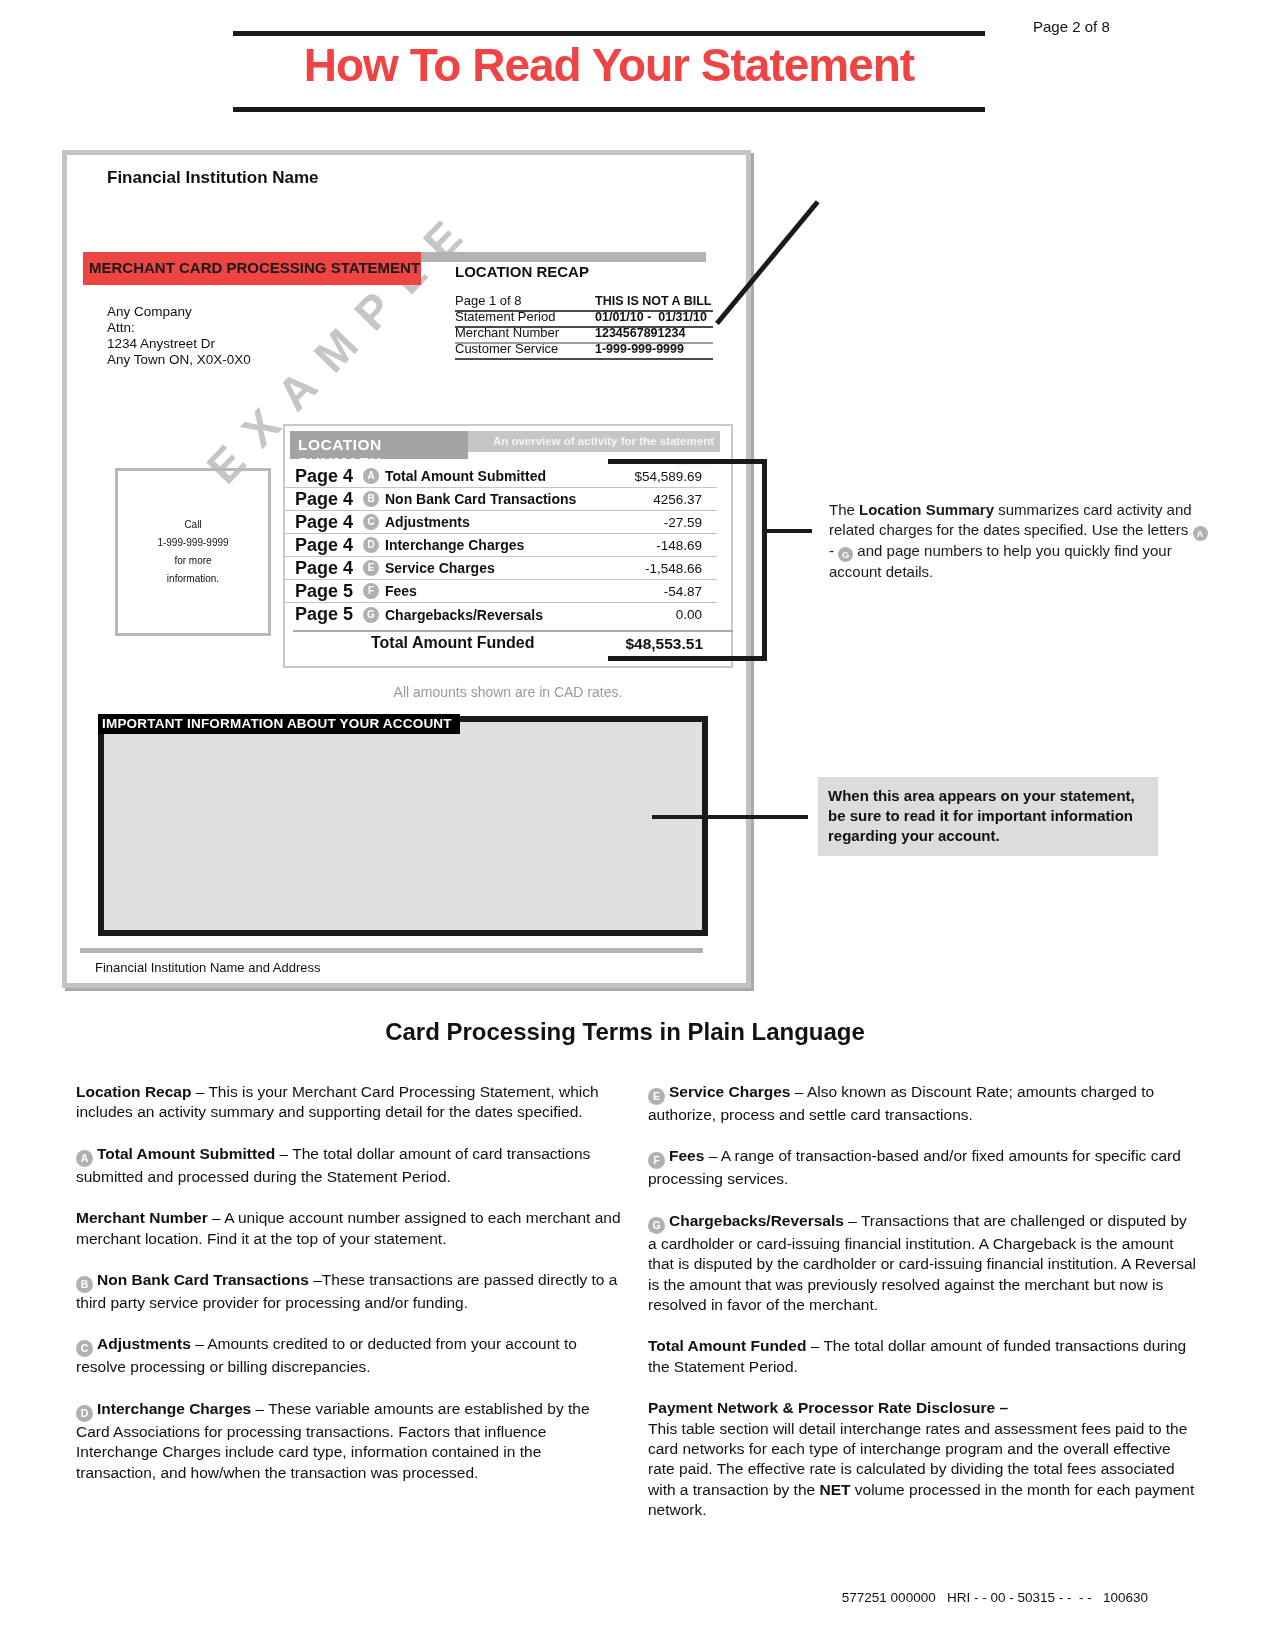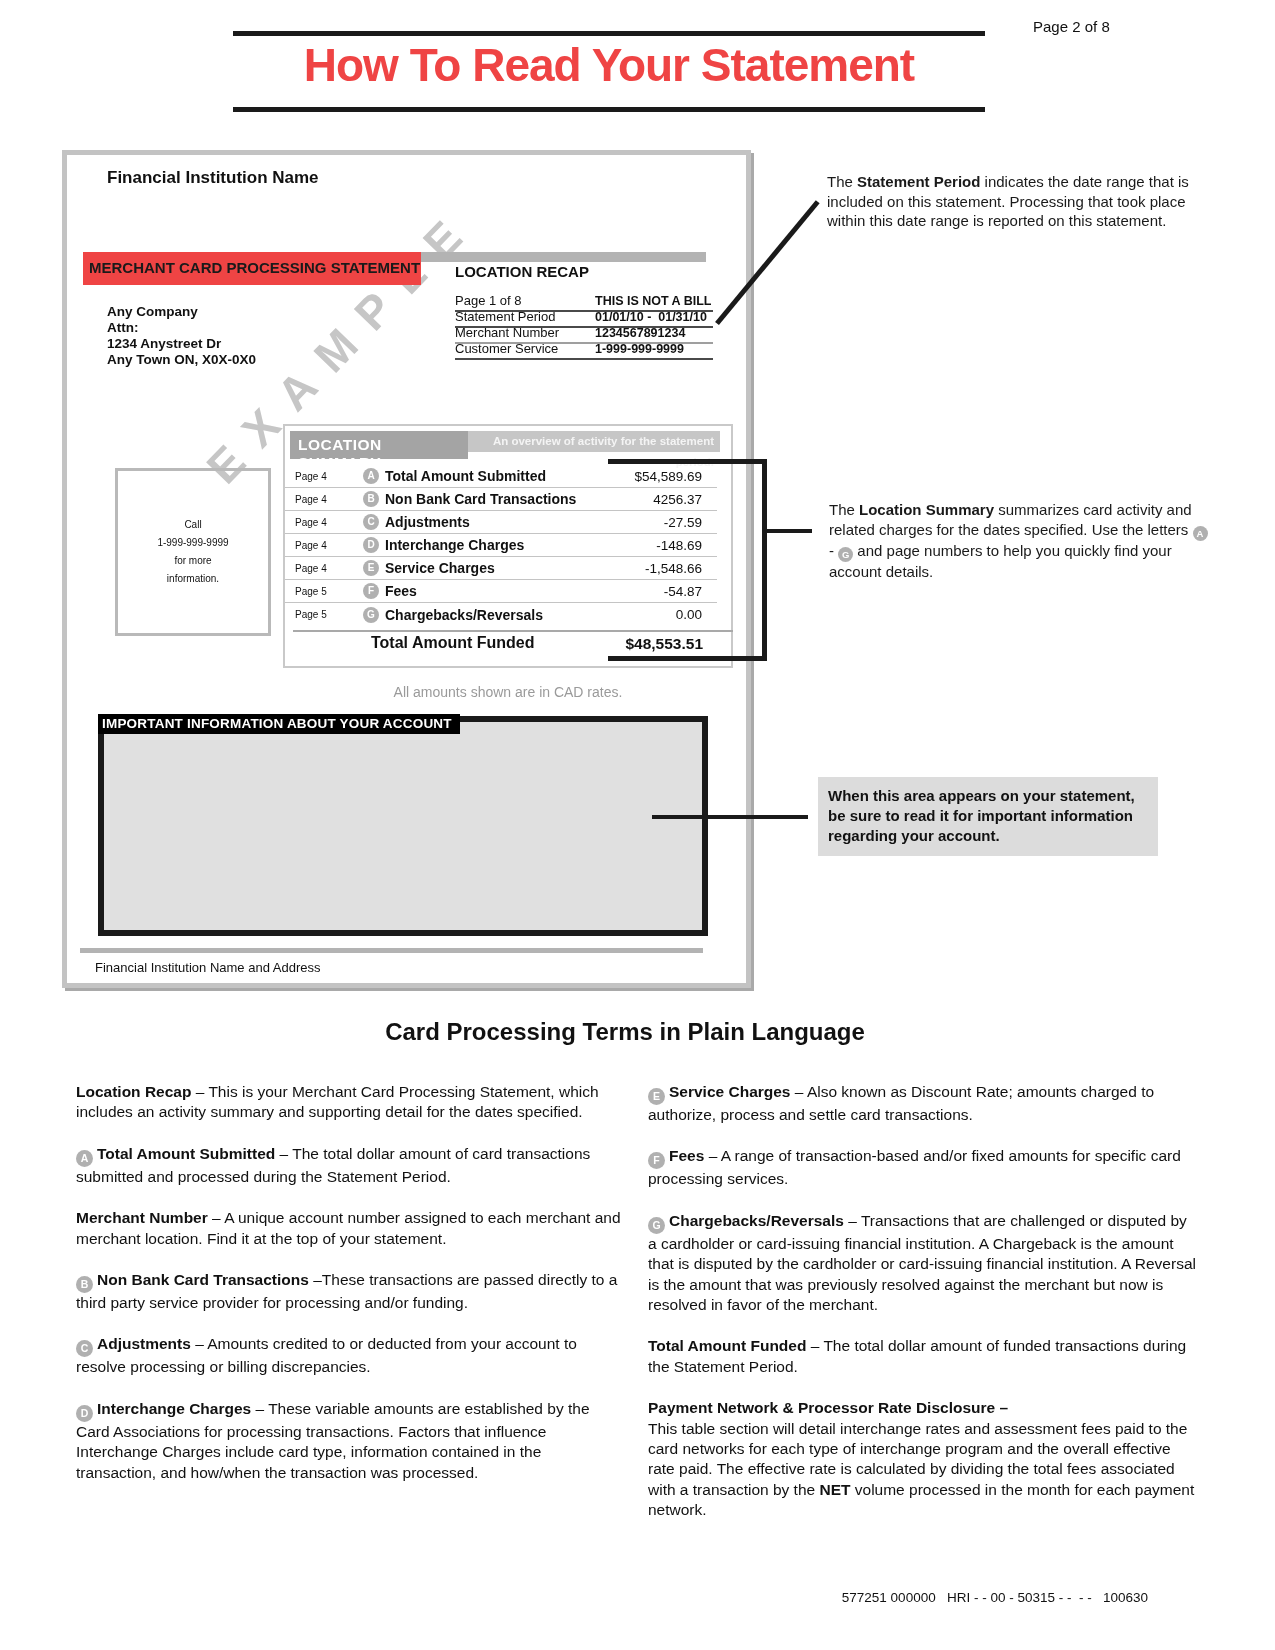--- a/index.html
+++ b/index.html
@@ -18,21 +18,21 @@
   
   .example-page{left:62px;top:150px;width:679px;height:828px;background:#fff;
                 border:5px solid #c3c3c3;box-shadow:3px 3px 0 #a9a9a9;}
   .fin-name{left:107px;top:168px;font-size:17px;font-weight:bold;}
   .watermark{left:121px;top:318px;width:440px;text-align:center;
              transform:rotate(-46deg);font-size:46px;font-weight:bold;
              letter-spacing:20px;color:#c6c6c6;z-index:0;}
   .merchant-bar{left:83px;top:252px;width:338px;height:33px;background:#ef4444;}
   .merchant-bar span{display:block;padding:7px 0 0 6px;font-size:15px;font-weight:bold;color:#1a1a1a;}
   .merchant-strip{left:421px;top:252px;width:285px;height:10px;background:#b3b3b3;}
-  .address{left:107px;top:304px;font-size:13.5px;font-weight:bold;line-height:16px;}
+  .address{left:107px;top:304px;font-size:13.5px;font-weight:normal;line-height:16px;}
 
   .recap-title{left:455px;top:263px;font-size:15px;font-weight:bold;}
   .recap-table{left:455px;top:288px;width:258px;}
   .recap-row{display:flex;align-items:flex-end;box-sizing:border-box;padding-bottom:2px;}
   .recap-row .rlabel{width:140px;font-size:13px;}
   .recap-row .rvalue{flex:1;font-size:12.5px;font-weight:bold;white-space:pre;}
   .recap-row.h24{height:24px;}
   .recap-row.h16{height:16px;}
   .sep-dark{border-bottom:2px solid #4a4a4a;}
   .sep-grey{border-bottom:2px solid #9f9f9f;}
@@ -47,21 +47,21 @@
   .summary-header{left:290px;top:431px;width:178px;height:28px;background:#a4a4a4;}
   .summary-header span{display:block;padding:5px 0 0 8px;color:#fff;font-weight:bold;
                        font-size:15.5px;letter-spacing:.5px;}
   .summary-subtitle{left:468px;top:431px;width:252px;height:21px;background:#c6c6c6;
                     color:#f4f4f4;font-size:11.5px;font-weight:bold;line-height:21px;
                     text-align:right;box-sizing:border-box;padding-right:6px;}
   .summary-rows{left:285px;top:465px;width:432px;}
   .srow{display:flex;align-items:center;height:23px;box-sizing:border-box;
         border-bottom:1px solid #c4c4c4;padding-left:10px;}
   .srow:last-child{border-bottom:none;}
-  .srow .spage{width:68px;font-size:10px;font-weight:normal;}
+  .srow .spage{width:68px;font-size:18px;font-weight:bold;}
   .srow .slabel{flex:1;font-size:14px;font-weight:bold;padding-left:6px;}
   .srow .svalue{width:120px;text-align:right;font-size:13.5px;padding-right:15px;}
   .circle{display:inline-block;width:16px;height:16px;border-radius:50%;background:#b0b0b0;
           color:#fff;font-size:10px;font-weight:bold;text-align:center;line-height:16px;}
   .total-sep{left:293px;top:630px;width:440px;height:2px;background:#a9a9a9;}
   .total-label{left:371px;top:634px;font-size:16px;font-weight:bold;}
   .total-value{left:583px;top:635px;width:120px;text-align:right;font-size:15.5px;font-weight:bold;}
   .bar{background:#1a1a1a;}
   .vbar-top{left:608px;top:459px;width:159px;height:5px;}
   .vbar-bottom{left:608px;top:656px;width:159px;height:5px;}
@@ -208,21 +208,20 @@
   <div class="abs bar bracket-v"></div>
   <div class="abs bar bracket-h"></div>
   <div class="abs cad-note">All amounts shown are in CAD rates.</div>
 
   <div class="abs important-box"></div>
   <div class="abs important-label">IMPORTANT INFORMATION ABOUT YOUR ACCOUNT</div>
   <div class="abs bar info-connector"></div>
   <div class="abs grey-rule"></div>
   <div class="abs fin-note">Financial Institution Name and Address</div>
 
-  <div class="abs annotation anno-1" id="anno-statement-period"><span>The </span><b>Statement Period</b><span> indicates the date range that is included on this statement. Processing that took place within this date range is reported on this statement.</span></div>
   <div class="abs diag-line"></div>
   <div class="abs annotation anno-2" id="anno-location-summary"><span>The </span><b>Location Summary</b><span> summarizes card activity and related charges for the dates specified. Use the letters </span><span class="circle inline">A</span><span> - </span><span class="circle inline">G</span><span> and page numbers to help you quickly find your account details.</span></div>
   <div class="abs anno-3">When this area appears on your statement, be sure to read it for important information regarding your account.</div>
 
   <div class="abs terms-heading">Card Processing Terms in Plain Language</div>
   <div class="abs terms-col terms-left" id="terms-left">
       <p><b>Location Recap</b><span> – This is your Merchant Card Processing Statement, which includes an activity summary and supporting detail for the dates specified.</span></p>
       <p><span class="circle">A</span><b>Total Amount Submitted</b><span> – The total dollar amount of card transactions submitted and processed during the Statement Period.</span></p>
       <p><b>Merchant Number</b><span> – A unique account number assigned to each merchant and merchant location. Find it at the top of your statement.</span></p>
       <p><span class="circle">B</span><b>Non Bank Card Transactions</b><span> –These transactions are passed directly to a third party service provider for processing and/or funding.</span></p>

